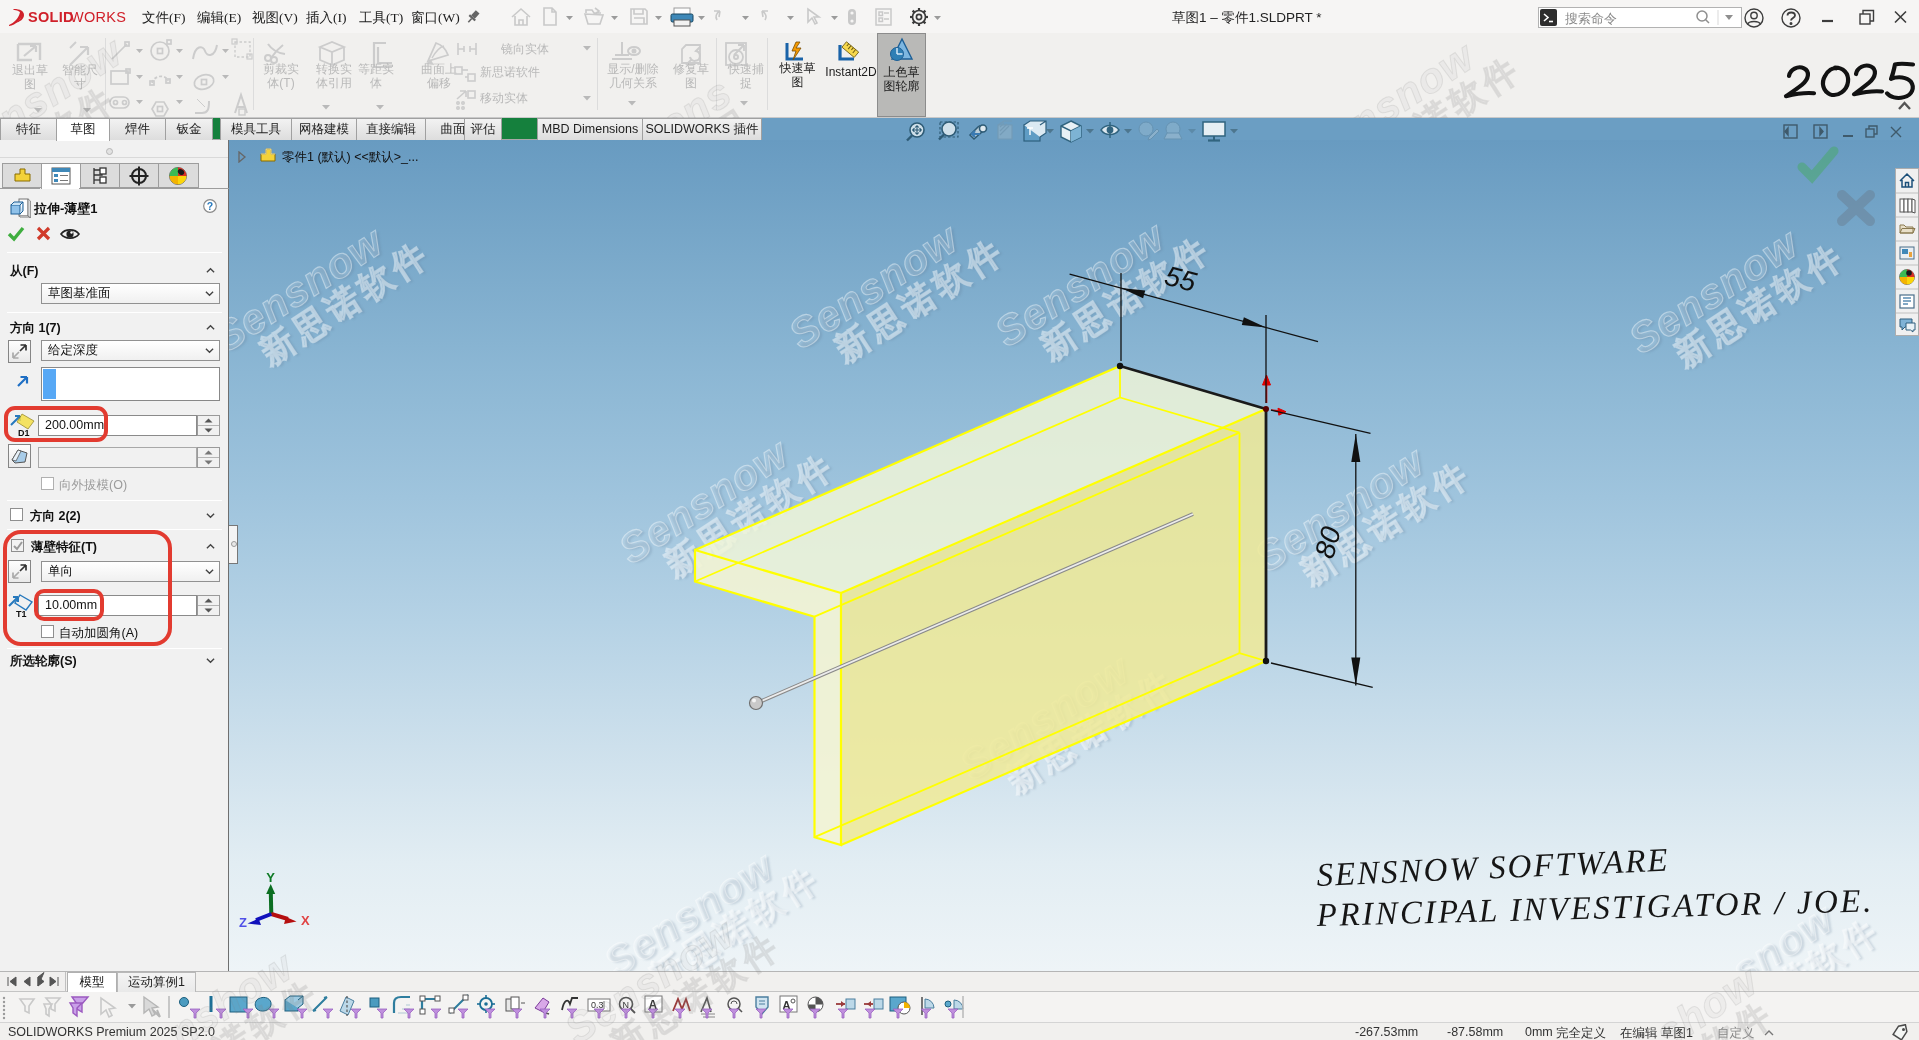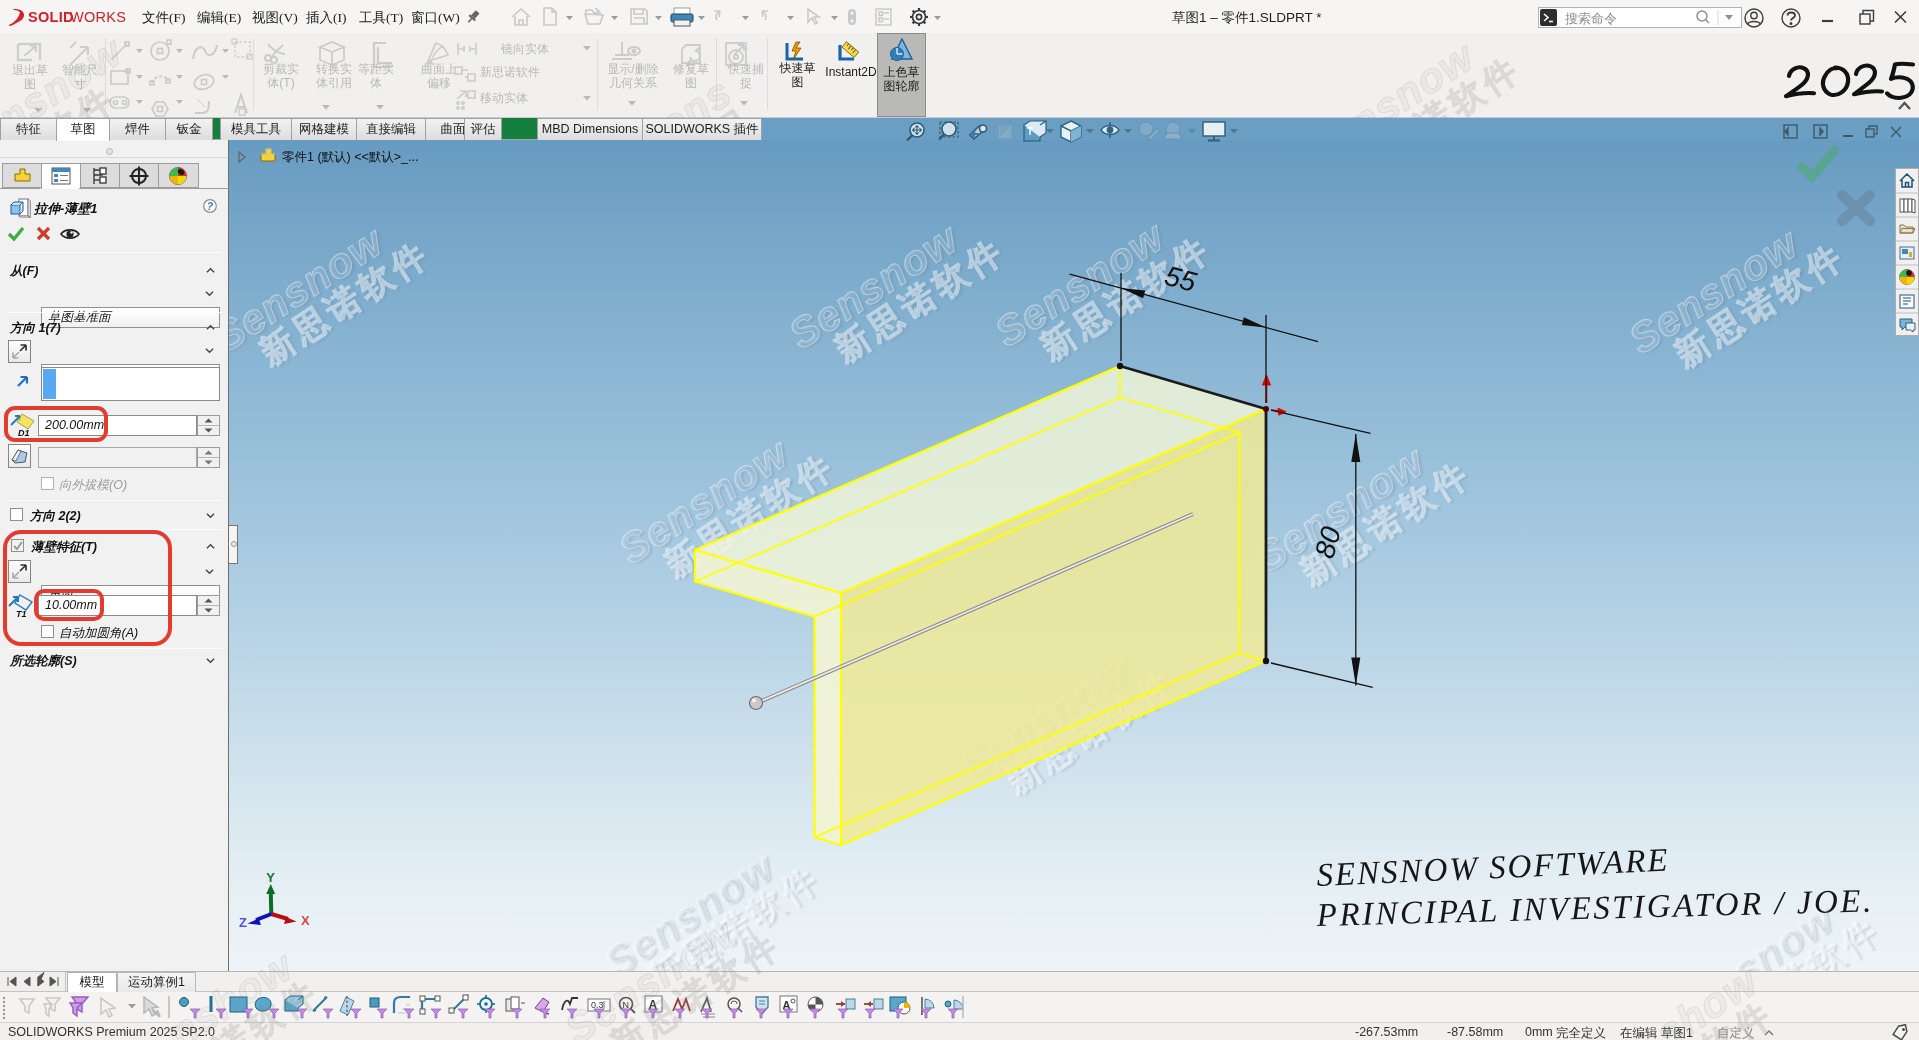--- a/index.html
+++ b/index.html
@@ -20,23 +20,23 @@
   .rtab.active { background:#ffffff; height:23px; z-index:2; }
   
   #stripright { left:762px; top:118px; width:1157px; height:22px; background:#6b9ec3; }
   #viewport { left:229px; top:140px; width:1690px; height:831px;
     background:linear-gradient(180deg,#689bc1 0%,#7aa9ca 14%,#8cb7d4 28%,#9fc4dd 43%,#b5d2e5 58%,#cde0ec 73%,#e2edf3 87%,#eef4f7 100%); }
   .wm { position:absolute; transform:rotate(-33deg); color:rgba(255,255,255,0.13); -webkit-text-stroke:1.1px rgba(255,255,255,0.40); text-shadow:2px 2.5px 2px rgba(95,125,150,0.22); line-height:0.95; white-space:nowrap; }
   .wm .l1 { font-size:42px; font-style:italic; font-weight:bold; letter-spacing:1px; display:block; }
   .wm .l2 { font-size:34px; font-weight:bold; letter-spacing:5px; display:block; margin-left:30px; }
   .wmg { color:rgba(140,140,140,0.06); -webkit-text-stroke:1px rgba(130,130,130,0.16); text-shadow:none; }
   
-  #panel { left:0; top:140px; width:229px; height:831px; background:#f1f1f1; border-right:1px solid #6f6f6f;font-style:italic; }
+  #panel { left:0; top:140px; width:229px; height:831px; background:#f1f1f1; border-right:1px solid #6f6f6f; }
   .hdr { font-size:12.5px; font-weight:bold; color:#111; }
-  .combo { position:absolute; left:41px; width:179px; height:21px; border:1px solid #919191; background:linear-gradient(#ffffff,#f0f0f0); font-size:12.5px; color:#111; line-height:19px; padding-left:6px;margin-top:24px; }
+  .combo { position:absolute; left:41px; width:179px; height:21px; border:1px solid #919191; background:linear-gradient(#ffffff,#f0f0f0); font-size:12.5px; color:#111; line-height:19px; padding-left:6px; }
   .chev { position:absolute; width:9px; height:9px; }
   .field { position:absolute; left:38px; width:159px; height:21px; border:1px solid #8a8a8a; background:#fff; font-size:12.5px; color:#111; line-height:19px; padding-left:6px; }
   .spin { position:absolute; left:197px; width:23px; height:21px; border:1px solid #9a9a9a; background:#f1f1f1; }
   .ckb { position:absolute; width:13px; height:13px; border:1px solid #8f8f8f; background:#fff; }
   .div { position:absolute; left:7px; width:215px; height:1px; background:#cccccc; border-bottom:1px solid #ffffff; }
   .redbox { position:absolute; border:4px solid #e23b30; border-radius:14px; }
   .sbtn { position:absolute; left:8px; width:23px; height:23px; border:1px solid #858585; background:linear-gradient(#fefefe,#e9e9e9); }
   
   #modeltabs { left:0; top:971px; width:1919px; height:21px; background:#f1f0ee; border-top:1px solid #b5b5b5; border-bottom:1px solid #c4c4c4; }
   #sketchbar { left:0; top:992px; width:1919px; height:30px; background:#f4f3f2; }

